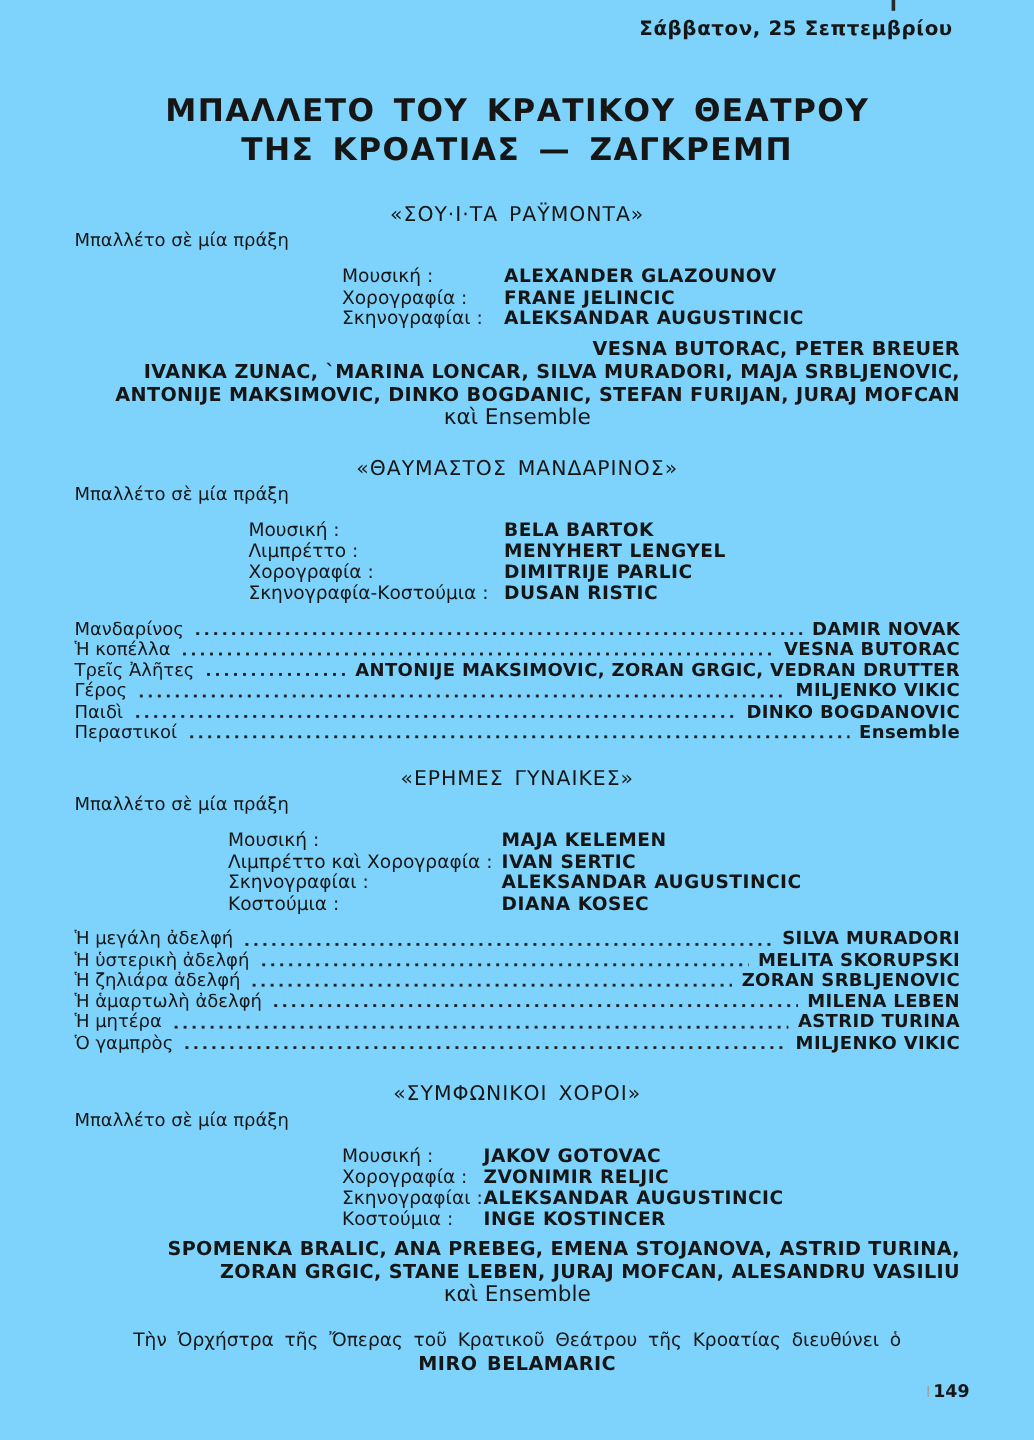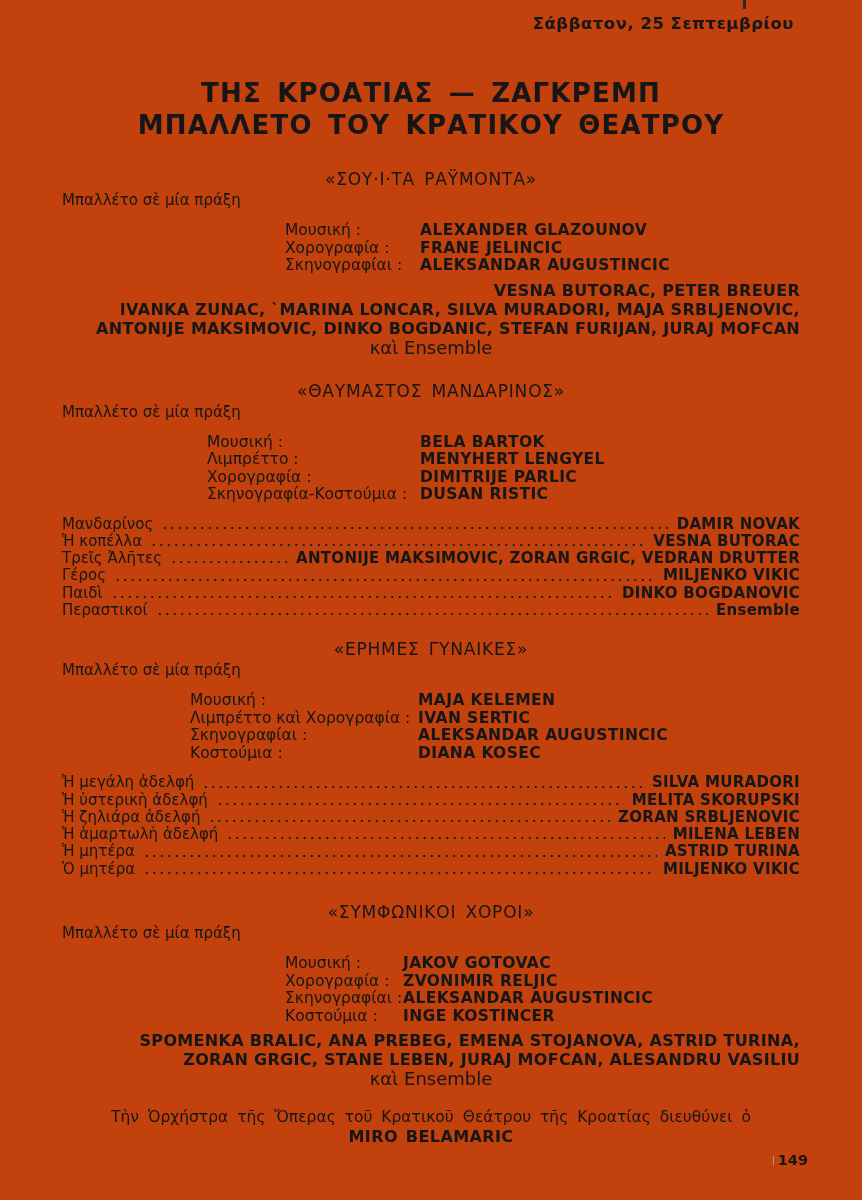--- a/index.html
+++ b/index.html
@@ -2,21 +2,21 @@
 <html><head>
 <meta charset="utf-8">
 <style>
   html,body { margin:0; padding:0; background:#dddcd8; }
   .page {
     position:relative;
     width:862px; height:1200px;
     margin:0 auto;
     box-sizing:border-box;
     padding:14px 62px 0 62px;
-    background:#c2410c;
+    background:#7dd3fc;
     color:#161616;
     font-family:"DejaVu Sans", sans-serif;
     overflow:hidden;
   }
   .corner-mark { position:absolute; top:0; right:116px; width:3px; height:9px; background:#2a2a2a; }
   .date { text-align:right; font-size:16.5px; font-weight:700; letter-spacing:.5px; padding-right:6px; }
   .main-title {
     margin-top:44px; text-align:center;
     font-size:26px; font-weight:700; line-height:32px;
     letter-spacing:1.2px; word-spacing:5px;
@@ -59,22 +59,22 @@
 </style>
 </head>
 <body>
 
 <div class="page">
   <div class="corner-mark"></div>
 
   <div class="date">Σάββατον, 25 Σεπτεμβρίου</div>
 
   <div class="main-title">
+    <div>ΜΠΑΛΛΕΤΟ ΤΟΥ ΚΡΑΤΙΚΟΥ ΘΕΑΤΡΟΥ</div>
     <div>ΤΗΣ ΚΡΟΑΤΙΑΣ — ΖΑΓΚΡΕΜΠ</div>
-    <div>ΜΠΑΛΛΕΤΟ ΤΟΥ ΚΡΑΤΙΚΟΥ ΘΕΑΤΡΟΥ</div>
   </div>
 
   <section class="prog s0">
     <div class="section-heading">«ΣΟΥ·Ι·ΤΑ ΡΑΫΜΟΝΤΑ»</div>
     <div class="section-sub">Μπαλλέτο σὲ μία πράξη</div>
     <div class="credits c0">
       <div class="credit-label">Μουσική :</div>
       <div class="credit-value">ALEXANDER GLAZOUNOV</div>
       <div class="credit-label">Χορογραφία :</div>
       <div class="credit-value">FRANE JELINCIC</div>
@@ -169,21 +169,21 @@
         <span class="role-name">Ἡ ἁμαρτωλὴ ἀδελφή</span>
         <span class="leader"></span>
         <span class="role-performer">MILENA LEBEN</span>
       </div>
       <div class="role-line">
         <span class="role-name">Ἡ μητέρα</span>
         <span class="leader"></span>
         <span class="role-performer">ASTRID TURINA</span>
       </div>
       <div class="role-line">
-        <span class="role-name">Ὁ μητέρα</span>
+        <span class="role-name">Ὁ γαμπρὸς</span>
         <span class="leader"></span>
         <span class="role-performer">MILJENKO VIKIC</span>
       </div>
     </div>
   </section>
 
   <section class="prog s3">
     <div class="section-heading">«ΣΥΜΦΩΝΙΚΟΙ ΧΟΡΟΙ»</div>
     <div class="section-sub">Μπαλλέτο σὲ μία πράξη</div>
     <div class="credits c3">

